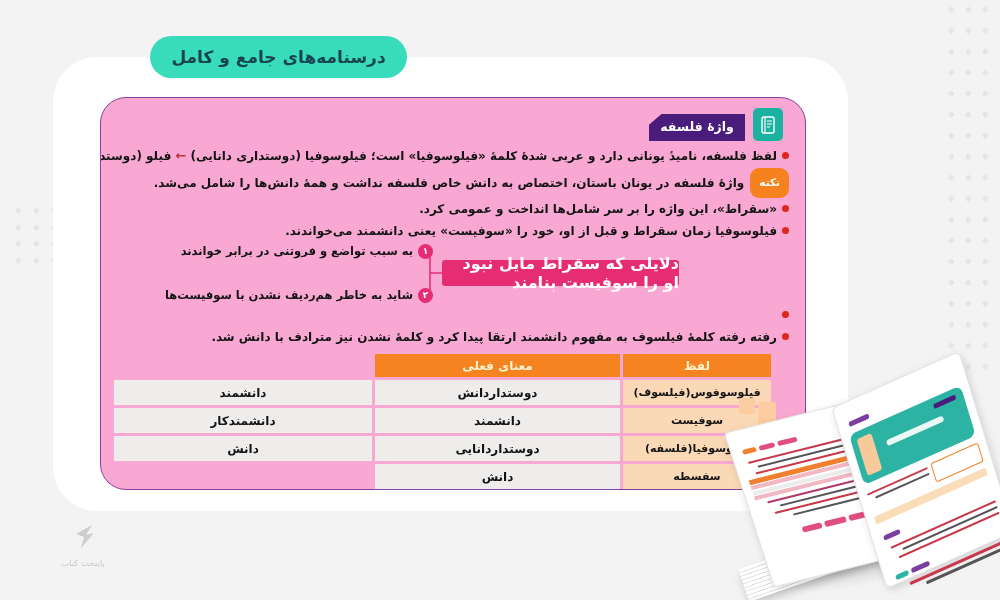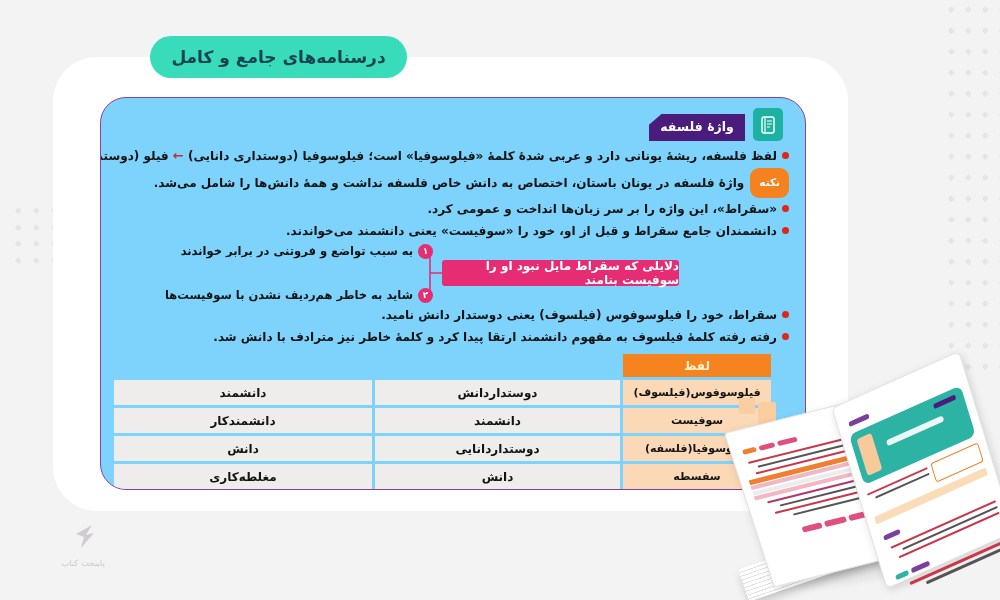--- a/index.html
+++ b/index.html
@@ -24,21 +24,21 @@
   
   .banner {
     position:absolute; left:150px; top:36px; width:257px; height:42px;
     background:#38dcbb; border-radius:22px;
     display:flex; align-items:center; justify-content:center;
     color:#174352; font-size:17px; font-weight:800;
   }
   
   .card {
     position:absolute; left:100px; top:97px; width:706px; height:393px;
-    background:#7dd3fc; border:1.5px solid #8b3fa0; border-radius:26px;
+    background:#f9a8d4; border:1.5px solid #8b3fa0; border-radius:26px;
     overflow:hidden;
   }
   .card-icon {
     position:absolute; top:10px; right:22px; width:30px; height:33px;
     background:#1db1a2; border-radius:5px;
     display:flex; align-items:center; justify-content:center;
   }
   .card-title {
     position:absolute; top:16px; right:60px; width:96px; height:27px;
     background:#4a1d7c; color:#ffffff; font-size:12.5px; font-weight:800;
@@ -60,21 +60,21 @@
     background:#e0251b; margin-left:5px; vertical-align:1px;
   }
   .note-badge {
     display:inline-block; background:#f5821f; color:#fff; font-size:10.5px; font-weight:800;
     border-radius:9px; padding:1px 9px 3px 9px; margin-left:6px; vertical-align:1px;
   }
   
   .branch { position:relative; height:62px; }
   .branch-box {
     position:absolute; top:18px; right:110px; width:237px; height:26px;
-    background:#e62d74; color:#fff; font-size:12px; font-weight:700;
+    background:#e62d74; color:#fff; font-size:16px; font-weight:700;
     border-radius:3px; display:flex; align-items:center; justify-content:center;margin-left:36px;
   }
   .branch-row {
     position:absolute; right:356px; height:16px;
     display:flex; align-items:center; gap:5px;
     font-size:11.5px; font-weight:700; white-space:nowrap;
   }
   .branch-row.r1 { top:1px; }
   .branch-row.r2 { top:45px; }
   .branch-num {
@@ -235,64 +235,64 @@
       <line x1="8" y1="6" x2="13" y2="6" stroke="#ffffff" stroke-width="1.2"></line>
       <line x1="8" y1="9" x2="13" y2="9" stroke="#ffffff" stroke-width="1.2"></line>
       <line x1="8" y1="12" x2="11" y2="12" stroke="#ffffff" stroke-width="1.2"></line>
     </svg>
   </div>
   <div class="card-title">
     <span>واژهٔ فلسفه</span>
   </div>
 
   <div class="card-body">
-    <div class="bline first"><span class="dot"></span><span><span>لفظ فلسفه، ریشهٔ یونانی دارد و عربی شدهٔ کلمهٔ </span><span class="b">«فیلوسوفیا»</span><span> است؛ فیلوسوفیا (دوستداری دانایی) </span><span class="arrow">←</span><span> فیلو (دوستداری) + سوفیا (دانایی)</span></span></div>
+    <div class="bline first"><span class="dot"></span><span><span>لفظ فلسفه، نامیدٔ یونانی دارد و عربی شدهٔ کلمهٔ </span><span class="b">«فیلوسوفیا»</span><span> است؛ فیلوسوفیا (دوستداری دانایی) </span><span class="arrow">←</span><span> فیلو (دوستداری) + سوفیا (دانایی)</span></span></div>
     <div class="bline notel"><span class="note-badge">نکته</span><span><span>واژهٔ فلسفه در یونان باستان، اختصاص به دانش خاص فلسفه نداشت و همهٔ دانش‌ها را شامل می‌شد.</span></span></div>
-    <div class="bline"><span class="dot"></span><span><span class="b">«سقراط»</span><span>، این واژه را بر سر زبان‌ها انداخت و عمومی کرد.</span></span></div>
-    <div class="bline"><span class="dot"></span><span><span>دانشمندان جامع سقراط و قبل از او، خود را </span><span class="b">«سوفیست»</span><span> یعنی دانشمند می‌خواندند.</span></span></div>
+    <div class="bline"><span class="dot"></span><span><span class="b">«سقراط»</span><span>، این واژه را بر سر شامل‌ها انداخت و عمومی کرد.</span></span></div>
+    <div class="bline"><span class="dot"></span><span><span>فیلوسوفیا زمان سقراط و قبل از او، خود را </span><span class="b">«سوفیست»</span><span> یعنی دانشمند می‌خواندند.</span></span></div>
 
     <div class="branch">
       <div class="branch-box">
         <span>دلایلی که سقراط مایل نبود او را سوفیست بنامند</span>
       </div>
       <svg class="branch-svg" width="28" height="62" viewBox="0 0 28 62">
         <path d="M13,9 V53 M13,9 H7 M13,53 H7 M13,31 H26" fill="none" stroke="#e62d74" stroke-width="1.6"></path>
         <path d="M8,5.5 L2,9 L8,12.5 Z" fill="#e62d74"></path>
         <path d="M8,49.5 L2,53 L8,56.5 Z" fill="#e62d74"></path>
       </svg>
       <div class="branch-row r1">
         <span class="branch-num">١</span>
         <span>به سبب تواضع و فروتنی در برابر خواندند</span>
       </div>
       <div class="branch-row r2">
         <span class="branch-num">٢</span>
         <span>شاید به خاطر هم‌ردیف نشدن با سوفیست‌ها</span>
       </div>
     </div>
 
-    <div class="bline"><span class="dot"></span><span><span>سقراط، خود را </span><span class="b">فیلوسوفوس (فیلسوف)</span><span> یعنی دوستدار دانش نامید.</span></span></div>
-    <div class="bline"><span class="dot"></span><span><span>رفته رفته کلمهٔ فیلسوف به مفهوم </span><span class="b">دانشمند ارتقا پیدا کرد</span><span> و کلمهٔ </span><span class="b">خاطر</span><span> نیز مترادف با </span><span class="b">دانش</span><span> شد.</span></span></div>
+    <div class="bline"><span class="dot"></span></div>
+    <div class="bline"><span class="dot"></span><span><span>رفته رفته کلمهٔ فیلسوف به مفهوم </span><span class="b">دانشمند ارتقا پیدا کرد</span><span> و کلمهٔ </span><span class="b">نشدن</span><span> نیز مترادف با </span><span class="b">دانش</span><span> شد.</span></span></div>
 
     <div class="wtable">
       <div class="thead">
         <div class="th">لفظ</div>
+        <div class="th">معنای فعلی</div>
       </div>
       <div class="tbody">
           <div class="cell word">فیلوسوفوس(فیلسوف)</div>
           <div class="cell">دوستداردانش</div>
           <div class="cell">دانشمند</div>
           <div class="cell word">سوفیست</div>
           <div class="cell">دانشمند</div>
           <div class="cell">دانشمند‌کار</div>
           <div class="cell word">فیلوسوفیا(فلسفه)</div>
           <div class="cell">دوستدار‌دانایی</div>
           <div class="cell">دانش</div>
           <div class="cell word">سفسطه</div>
           <div class="cell">دانش</div>
-          <div class="cell">مغلطه‌کاری</div>
         </div>
     </div>
   </div>
 </div>
 
 <div class="book">
   <div class="deco-sq" style="left:6px;top:20px;width:16px;height:16px;"></div>
   <div class="deco-sq" style="left:25px;top:24px;width:18px;height:30px;"></div>
   <div class="deco-sq" style="left:5px;top:59px;width:13px;height:36px;"></div>
   <div class="book-shadow"></div>

